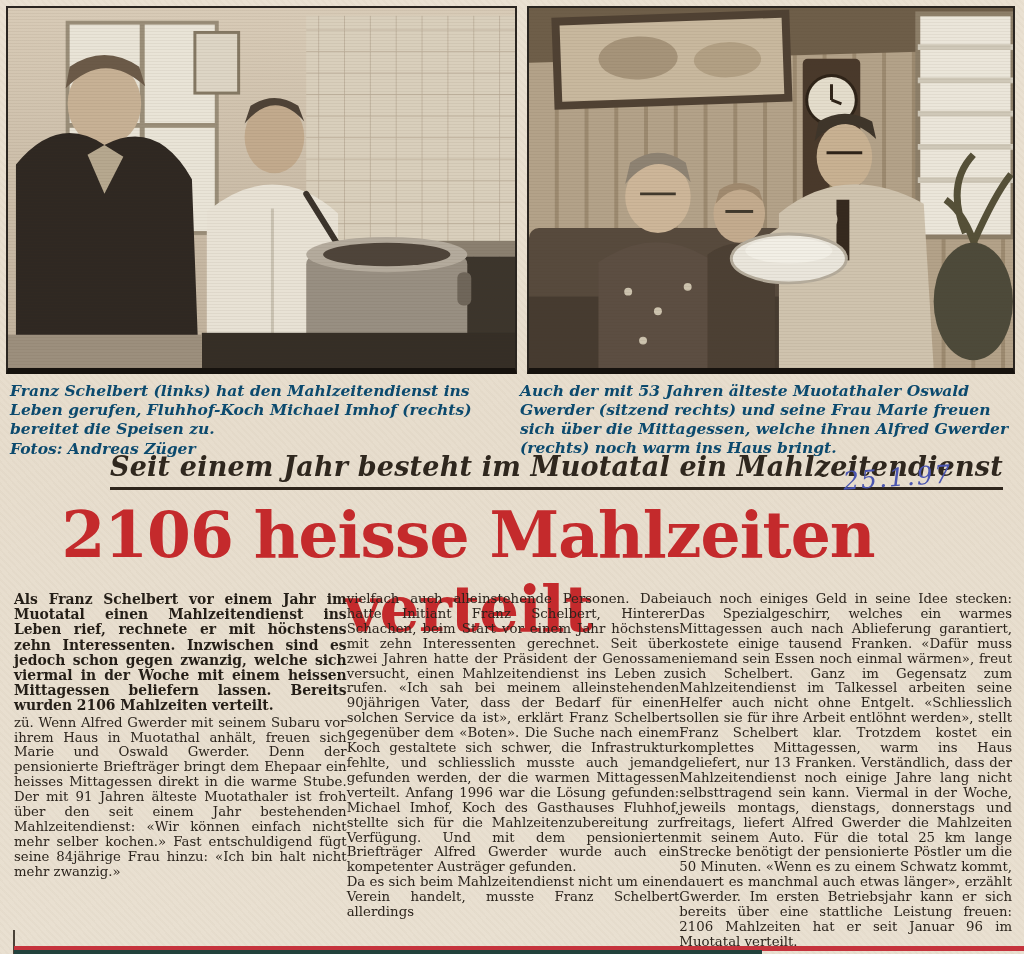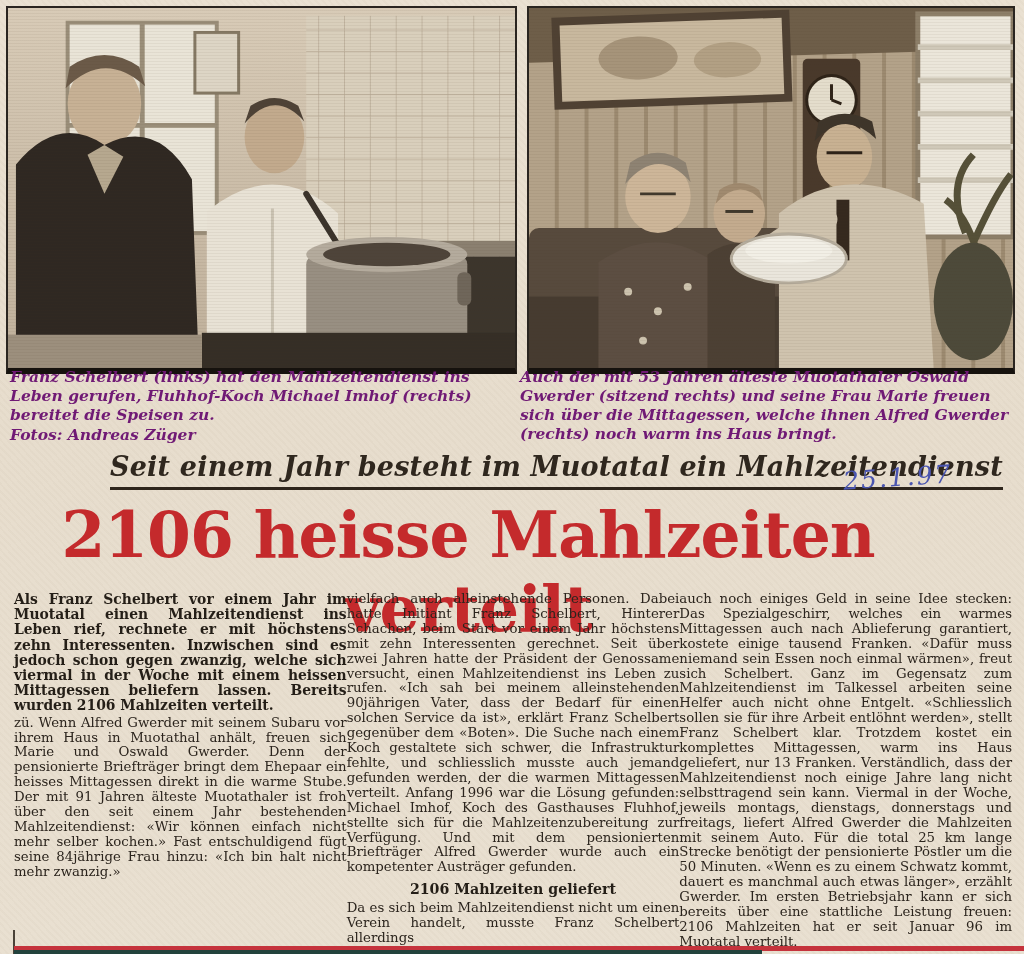--- a/index.html
+++ b/index.html
@@ -21,23 +21,23 @@
   .photo svg{display:block;width:100%;height:100%;}
   .photo::after{
     content:"";position:absolute;inset:0;
     background:repeating-linear-gradient(0deg, rgba(70,52,32,.06) 0 1px, rgba(0,0,0,0) 1px 3px);
     pointer-events:none;
   }
   .photo-left{left:6px;width:511px;}
   .photo-right{left:527px;width:488px;}
   
   .caption{
-    position:absolute;top:368px;
+    position:absolute;top:382px;
     font-style:italic;font-weight:bold;font-size:15.5px;line-height:1.22;
-    color:#701a75;
+    color:#0c4a6e;
   }
   .caption-left{left:10px;width:502px;}
   .caption-right{left:520px;width:498px;}
   .credit{text-align:left;margin-top:1px;}
   
   .kicker-row{position:absolute;left:0;top:451px;width:1024px;}
   .kicker{
     display:inline-block;margin-left:110px;
     font-style:italic;font-weight:bold;font-size:27px;letter-spacing:.2px;
     color:#2f271e;border-bottom:3.5px solid #2e251c;padding-bottom:5px;
@@ -189,21 +189,20 @@
 
   <div class="headline">2106 heisse Mahlzeiten verteilt</div>
 
   <div class="columns">
     <div class="col">
       <p class="lead">Als Franz Schelbert vor einem Jahr im Muotatal einen Mahlzeitendienst ins Leben rief, rechnete er mit höchstens zehn Interessenten. Inzwischen sind es jedoch schon gegen zwanzig, welche sich viermal in der Woche mit einem heissen Mittagessen beliefern lassen. Bereits wurden 2106 Mahlzeiten verteilt.</p>
       <p>zü. Wenn Alfred Gwerder mit seinem Subaru vor ihrem Haus in Muotathal anhält, freuen sich Marie und Oswald Gwerder. Denn der pensionierte Briefträger bringt dem Ehepaar ein heisses Mittagessen direkt in die warme Stube. Der mit 91 Jahren älteste Muotathaler ist froh über den seit einem Jahr bestehenden Mahlzeitendienst: «Wir können einfach nicht mehr selber kochen.» Fast entschuldigend fügt seine 84jährige Frau hinzu: «Ich bin halt nicht mehr zwanzig.»</p>
     </div>
     <div class="col">
       <p>vielfach auch alleinstehende Personen. Dabei hatte Initiant Franz Schelbert, Hinterer Schachen, beim Start vor einem Jahr höchstens mit zehn Interessenten gerechnet. Seit über zwei Jahren hatte der Präsident der Genossame versucht, einen Mahlzeitendienst ins Leben zu rufen. «Ich sah bei meinem alleinstehenden 90jährigen Vater, dass der Bedarf für einen solchen Service da ist», erklärt Franz Schelbert gegenüber dem «Boten». Die Suche nach einem Koch gestaltete sich schwer, die Infrastruktur fehlte, und schliesslich musste auch jemand gefunden werden, der die warmen Mittagessen verteilt. Anfang 1996 war die Lösung gefunden: Michael Imhof, Koch des Gasthauses Fluhhof, stellte sich für die Mahlzeitenzubereitung zur Verfügung. Und mit dem pensionierten Briefträger Alfred Gwerder wurde auch ein kompetenter Austräger gefunden.</p>
-      <p class="subhead">2106 Mahlzeiten geliefert</p>
       <p>Da es sich beim Mahlzeitendienst nicht um einen Verein handelt, musste Franz Schelbert allerdings</p>
     </div>
     <div class="col">
       <p>auch noch einiges Geld in seine Idee stecken: Das Spezialgeschirr, welches ein warmes Mittagessen auch nach Ablieferung garantiert, kostete einige tausend Franken. «Dafür muss niemand sein Essen noch einmal wärmen», freut sich Schelbert. Ganz im Gegensatz zum Mahlzeitendienst im Talkessel arbeiten seine Helfer auch nicht ohne Entgelt. «Schliesslich sollen sie für ihre Arbeit entlöhnt werden», stellt Franz Schelbert klar. Trotzdem kostet ein komplettes Mittagessen, warm ins Haus geliefert, nur 13 Franken. Verständlich, dass der Mahlzeitendienst noch einige Jahre lang nicht selbsttragend sein kann. Viermal in der Woche, jeweils montags, dienstags, donnerstags und freitags, liefert Alfred Gwerder die Mahlzeiten mit seinem Auto. Für die total 25 km lange Strecke benötigt der pensionierte Pöstler um die 50 Minuten. «Wenn es zu einem Schwatz kommt, dauert es manchmal auch etwas länger», erzählt Gwerder. Im ersten Betriebsjahr kann er sich bereits über eine stattliche Leistung freuen: 2106 Mahlzeiten hat er seit Januar 96 im Muotatal verteilt.</p>
     </div>
   </div>
 
   <div class="edge-line"></div>
   <div class="strip-red"></div>
   <div class="strip-teal"></div>

